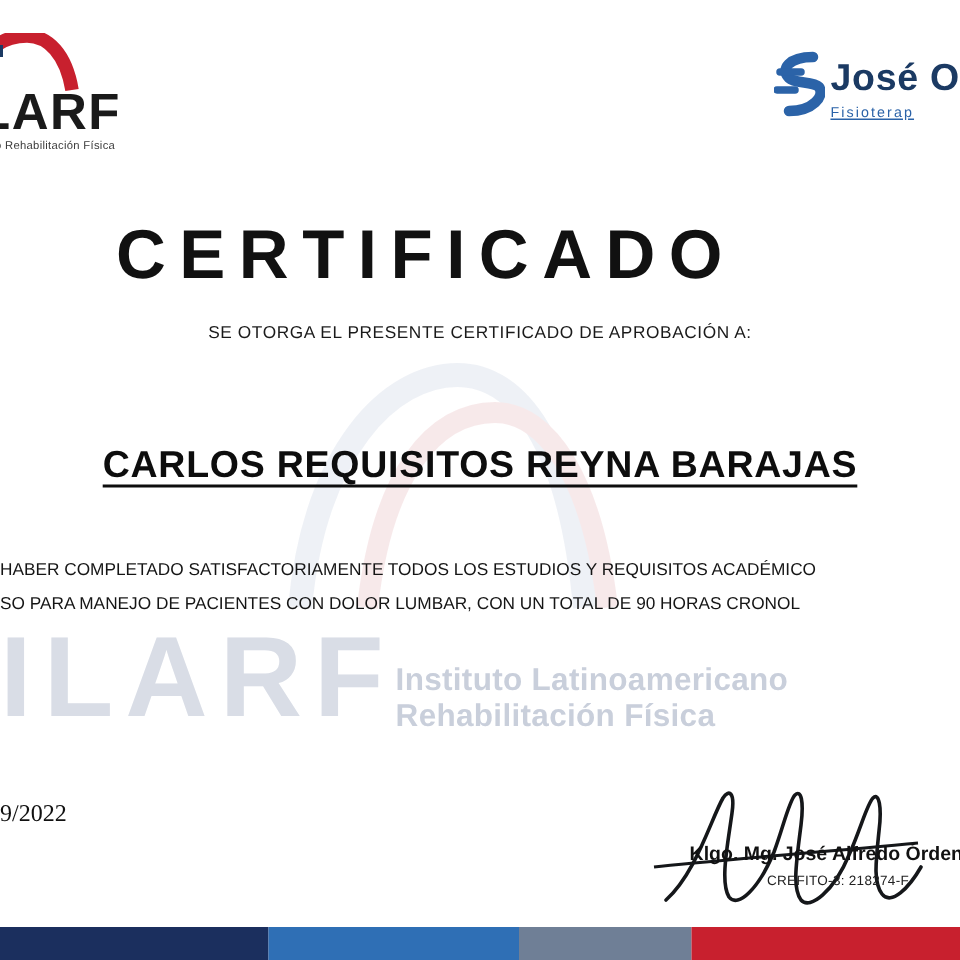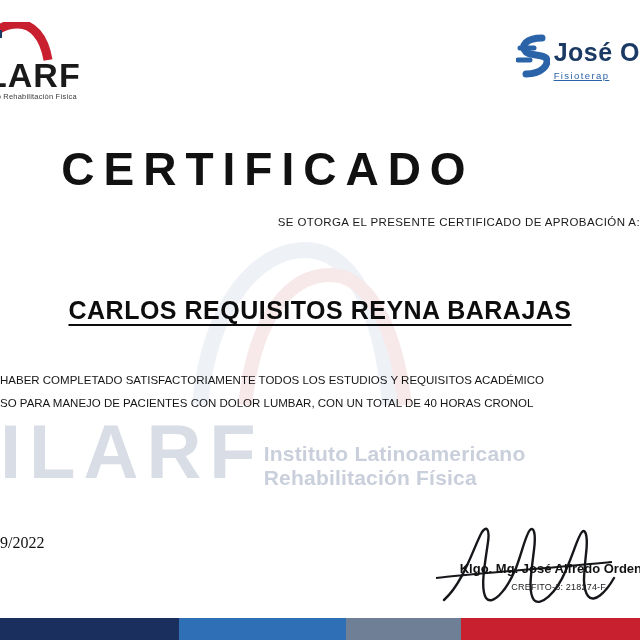--- a/index.html
+++ b/index.html
@@ -119,27 +119,28 @@
   .title {
     position: absolute;
     top: 142px;
     left: 0;
     width: 536px;
     text-align: center;
     font-size: 46px;
     font-weight: bold;
     letter-spacing: 9px;
     color: #111111;
+    padding-left: 16px;
   }
   .subtitle {
     position: absolute;
     top: 216px;
     left: 0;
     width: 640px;
-    text-align: right;
+    text-align: center;
     font-size: 11.5px;
     color: #1a1a1a;
     letter-spacing: 0.4px;
   }
   .recipient {
     position: absolute;
     top: 296px;
     left: 0;
     width: 640px;
     text-align: center;
@@ -239,21 +240,21 @@
     <div class="jo-name">José O</div>
     <div class="jo-sub">Fisioterap</div>
   </div>
 
   <div class="title">CERTIFICADO</div>
   <div class="subtitle">SE OTORGA EL PRESENTE CERTIFICADO DE APROBACIÓN A:</div>
 
   <div class="recipient">CARLOS REQUISITOS REYNA BARAJAS</div>
 
   <div class="body-line l1">HABER  COMPLETADO  SATISFACTORIAMENTE  TODOS  LOS  ESTUDIOS  Y  REQUISITOS  ACADÉMICO</div>
-  <div class="body-line l2">SO  PARA MANEJO  DE  PACIENTES  CON  DOLOR  LUMBAR,  CON  UN  TOTAL  DE 40 HORAS  CRONOL</div>
+  <div class="body-line l2">SO  PARA MANEJO  DE  PACIENTES  CON  DOLOR  LUMBAR,  CON  UN  TOTAL  DE 90 HORAS  CRONOL</div>
 
   <div class="date">09/2022</div>
 
   <svg class="sig-svg" viewBox="0 0 190 90">
     <path d="M14 78 C 34 60, 44 24, 52 10 C 56 4, 60 6, 58 20 C 55 42, 50 66, 56 76 C 62 84, 76 70, 86 46 C 92 30, 96 12, 100 8 C 104 4, 106 12, 104 28 C 101 52, 98 70, 104 78 C 110 85, 126 72, 136 48 C 144 30, 148 14, 152 10 C 156 6, 158 16, 156 32 C 154 52, 152 66, 158 74 C 164 82, 176 70, 184 56" fill="none" stroke="#15171a" stroke-width="2.4" stroke-linecap="round"></path>
     <path d="M6 56 C 40 52, 120 46, 182 40" fill="none" stroke="#15171a" stroke-width="2"></path>
   </svg>
   <div class="sig-name">Klgo.  Mg.   José Alfredo  Órden</div>
   <div class="sig-cred">CREFITO-3:  218274-F</div>
 

